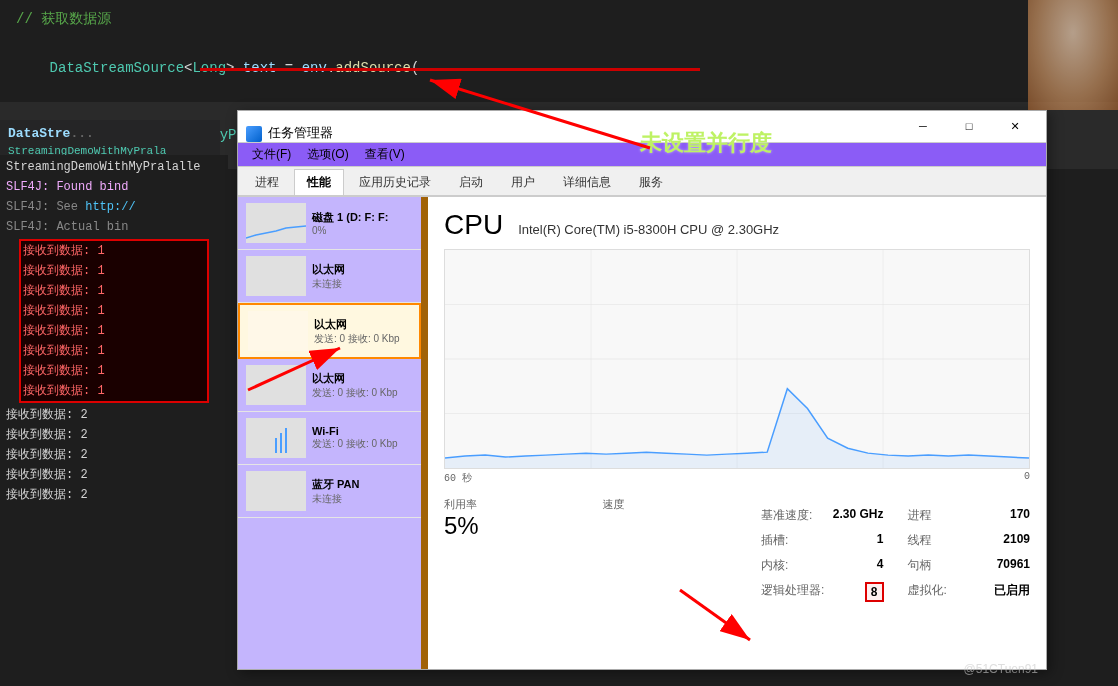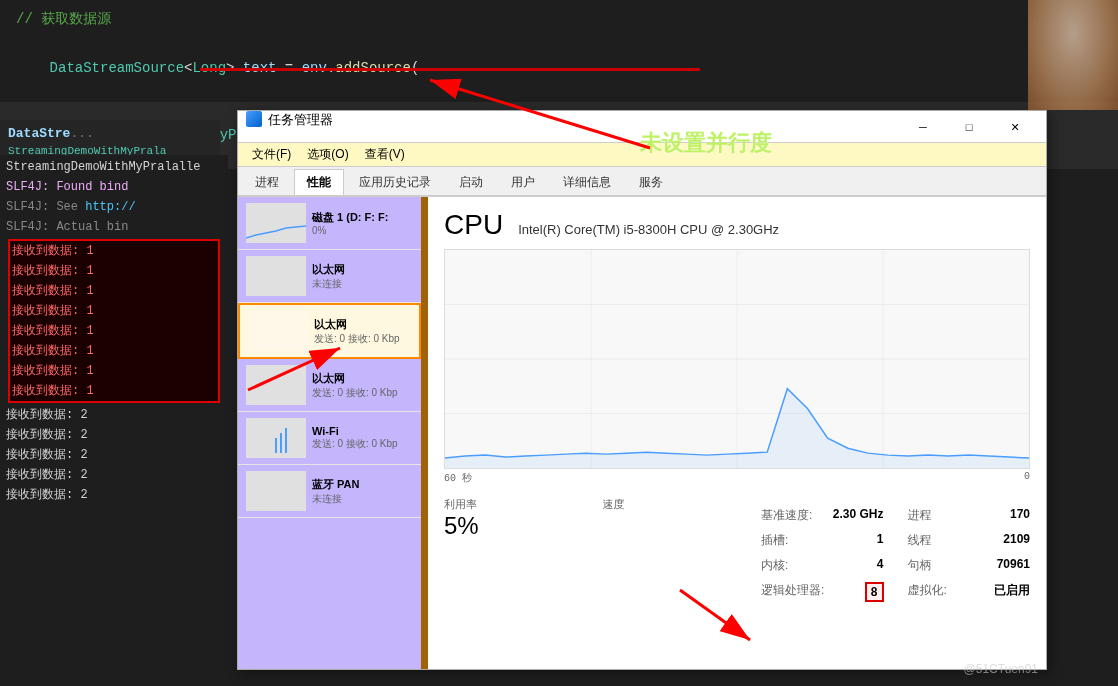--- a/index.html
+++ b/index.html
@@ -67,21 +67,21 @@
       overflow: hidden;
     }
 
     .console-line {
       padding: 1px 2px;
       white-space: pre;
       line-height: 1.5;
     }
     .console-red-box {
       border: 2px solid #dd0000;
-      margin: 2px 4px;
+      margin: 2px 15px;
     }
     .console-normal { color: #d4d4d4; }
 
     
     .task-manager {
       position: absolute;
       top: 110px;
       left: 237px;
       width: 810px;
       height: 560px;
@@ -89,21 +89,21 @@
       border: 1px solid #aaa;
       box-shadow: 3px 3px 12px rgba(0,0,0,0.4);
       display: flex;
       flex-direction: column;
     }
 
     .tm-titlebar {
       background: #fff;
       height: 32px;
       display: flex;
-      align-items: flex-start;
+      align-items: flex-end;
       padding: 0 8px;
       border-bottom: 1px solid #ccc;
       flex-shrink: 0;
     }
 
     .tm-title-icon {
       width: 16px; height: 16px;
       margin-right: 6px;
       background: linear-gradient(135deg, #4a9eff 0%, #0060cc 100%);
       border-radius: 2px;
@@ -129,21 +129,21 @@
       align-items: center;
       justify-content: center;
       font-size: 11px;
       cursor: pointer;
       background: transparent;
       border: none;
       color: #000;
     }
 
     .tm-menubar {
-      background: #fef9c3;
+      background: #8b5cf6;
       height: 24px;
       display: flex;
       align-items: center;
       padding: 0 6px;
       border-bottom: 1px solid #ccc;
       flex-shrink: 0;
     }
 
     .tm-menu-item {
       padding: 2px 8px;

